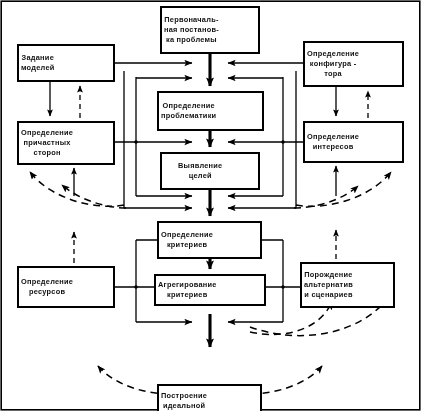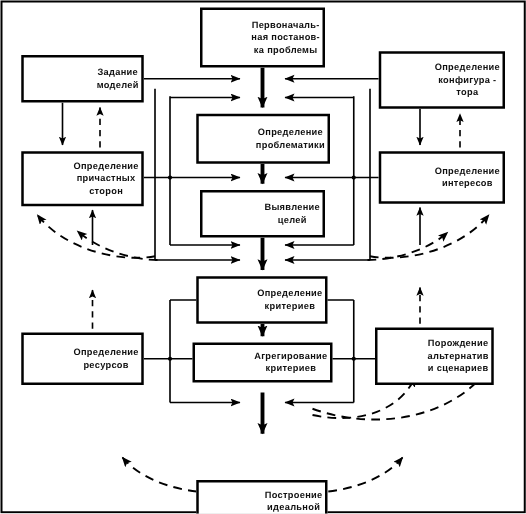--- a/index.html
+++ b/index.html
@@ -21,21 +21,21 @@
     width:421px;
     height:411px;
   }
   .node{
     position:absolute;
     box-sizing:border-box;
     background:#ffffff;
     border:2px solid #000000;
     display:flex;
     align-items:center;
-    justify-content:flex-end;
+    justify-content:flex-start;
     text-align:center;
     z-index:5;
   }
   .node .node-label{
     display:block;
     font-size:7.4px;
     line-height:1.38;
     letter-spacing:0.25px;
     color:#111111;
     font-weight:600;
@@ -179,21 +179,21 @@
     <span class="node-label">Первоначаль-
 ная постанов-
 ка проблемы</span>
   </div>
 
   <div class="node central" style="left:157px; top:91px; width:107px; height:40px;">
     <span class="node-label">Определение
 проблематики</span>
   </div>
 
-  <div class="node central" style="left:160px; top:152px; width:100px; height:38px;">
+  <div class="node central" style="left:160px; top:152px; width:100px; height:38px;padding-left:14px;">
     <span class="node-label">Выявление
 целей</span>
   </div>
 
   <div class="node central" style="left:157px; top:221px; width:105px; height:38px;">
     <span class="node-label">Определение
 критериев</span>
   </div>
 
   <div class="node central" style="left:154px; top:274px; width:112px; height:32px;">

